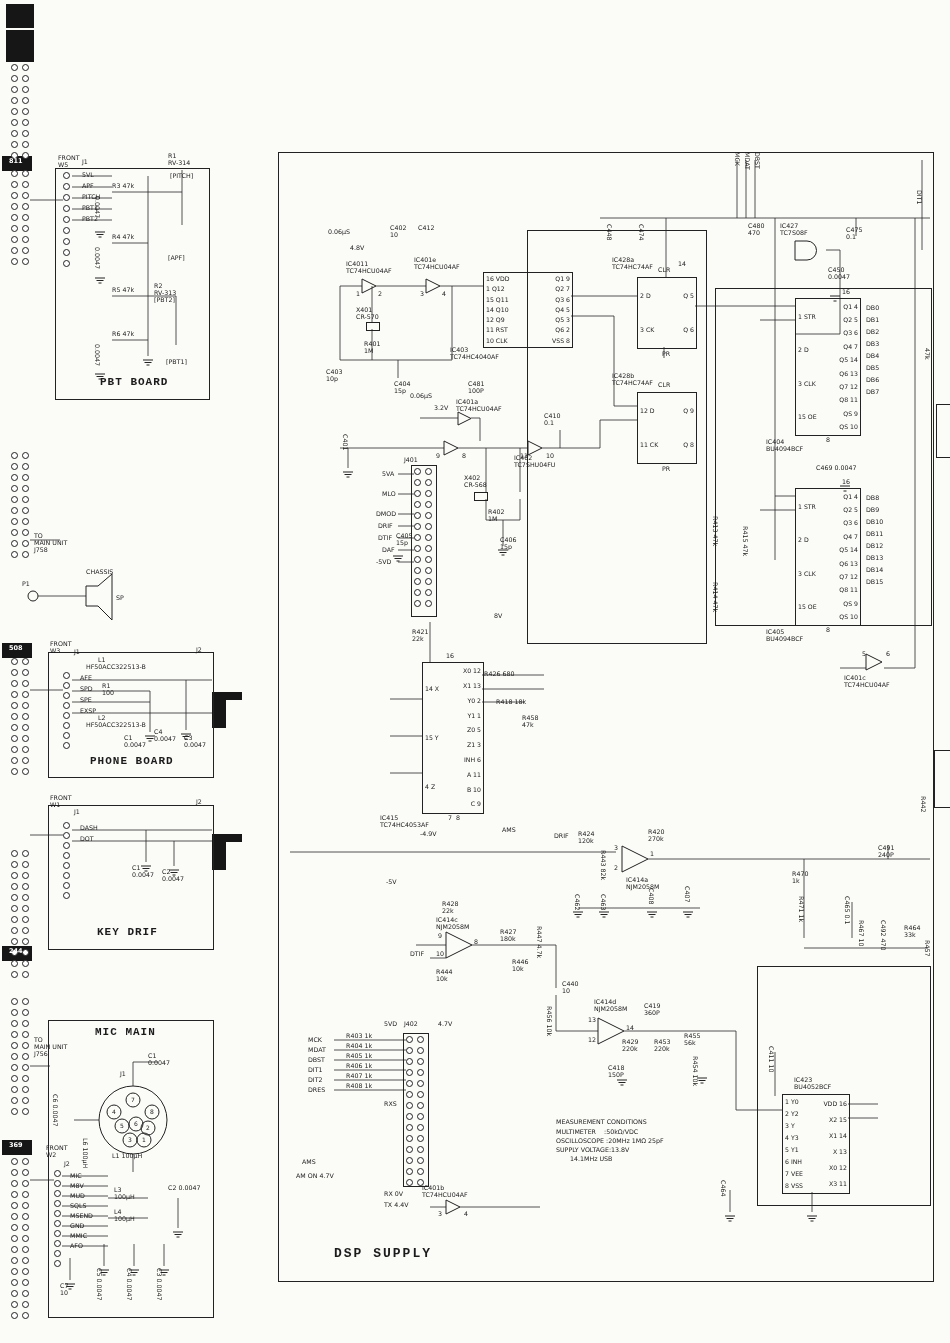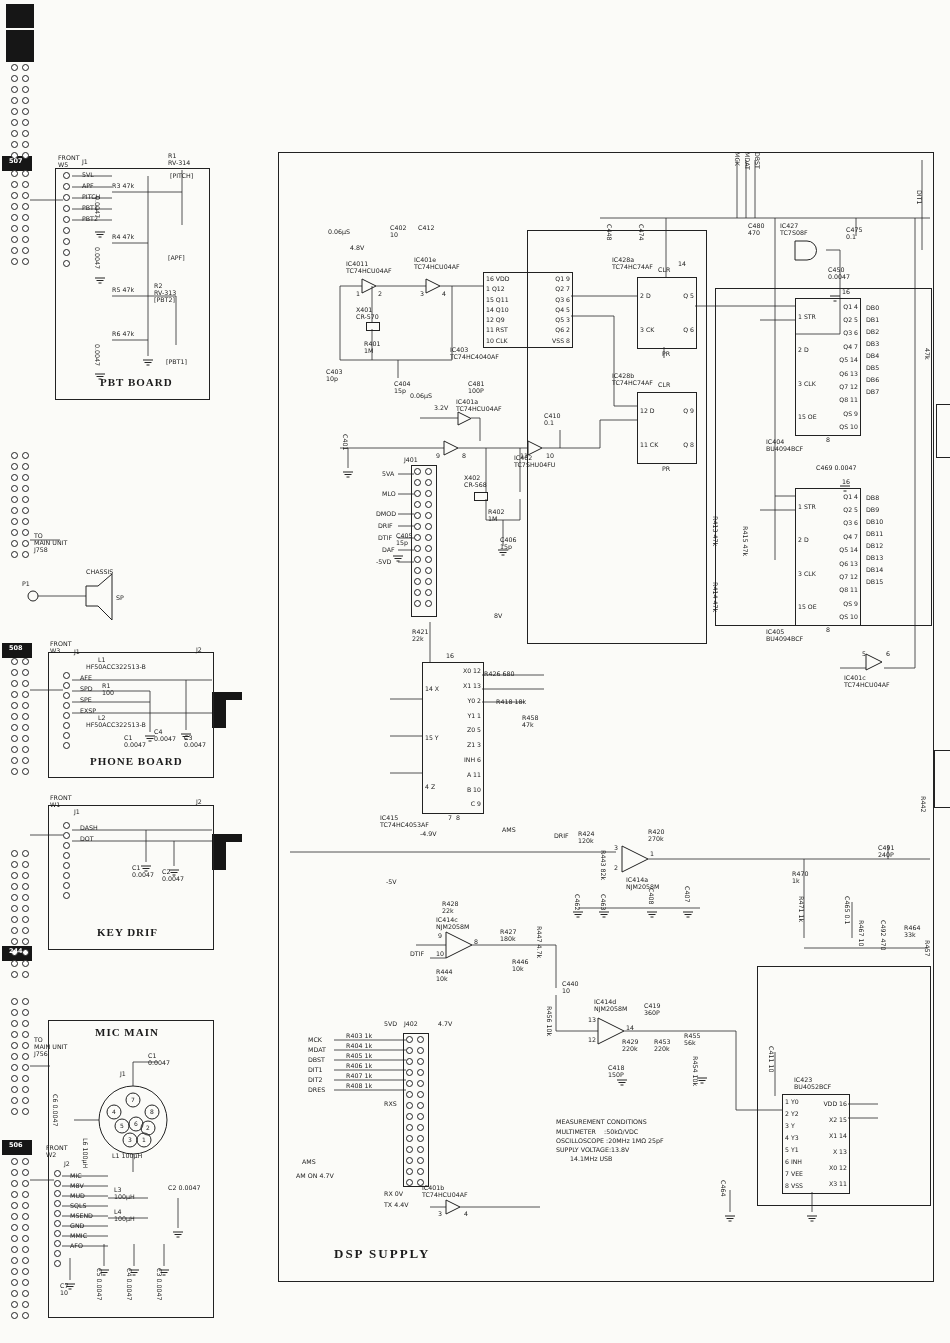--- a/index.html
+++ b/index.html
@@ -18,21 +18,21 @@
   .lbl.v{writing-mode:vertical-rl;}
   .lbl.w{color:#fff;font-weight:bold;font-size:6.5px;z-index:5;}
   .box{position:absolute;border:1px solid #222;z-index:2;}
   .box.thick{border-width:1.6px;}
   .box.fill{background:#161616;border-color:#161616;}
   .ic{position:absolute;border:1.1px solid #222;display:flex;justify-content:space-between;z-index:3;}
   .ic .col{display:flex;flex-direction:column;justify-content:space-around;padding:1px 2px;font-size:6.2px;line-height:1;}
   .ic .col.right{text-align:right;}
   .strip{position:absolute;display:grid;column-gap:2px;z-index:3;}
   .pinc{width:7px;height:7px;border:1px solid #222;border-radius:50%;background:#fff;box-sizing:border-box;}
-  .btitle{position:absolute;z-index:4;font-weight:bold;font-size:11px;letter-spacing:1px;font-family:Liberation Serif, serif;}
+  .btitle{position:absolute;z-index:4;font-weight:bold;font-size:11px;letter-spacing:1px;font-family:Liberation Mono, monospace;}
   .t-pbt{left:100px;top:376px;}
   .t-phone{left:90px;top:755px;}
   .t-key{left:97px;top:926px;}
   .t-mic{left:95px;top:1026px;}
   .t-dsp{left:334px;top:1246px;font-size:13px;letter-spacing:2px;}
   #watermark{position:absolute;left:264px;top:582px;z-index:6;font-weight:bold;
              font-size:46px;letter-spacing:1px;color:rgba(128,172,214,0.85);}
 </style>
 </head>
 <body>
@@ -652,24 +652,24 @@
       </div>
       <div class="lbl xs" style="left: 34px; top: 532px;">TO
 MAIN UNIT
 J758</div>
       <div class="lbl xs" style="left: 22px; top: 580px;">P1</div>
       <div class="lbl xs" style="left: 86px; top: 568px;">CHASSIS</div>
       <div class="lbl xs" style="left: 116px; top: 594px;">SP</div>
       <div class="lbl xs" style="left: 34px; top: 1036px;">TO
 MAIN UNIT
 J756</div>
-      <div class="lbl w" style="left: 9px; top: 158px;">507</div>
+      <div class="lbl w" style="left: 9px; top: 158px;">811</div>
       <div class="lbl w" style="left: 9px; top: 645px;">508</div>
       <div class="lbl w" style="left: 9px; top: 948px;">244</div>
-      <div class="lbl w" style="left: 9px; top: 1142px;">506</div>
+      <div class="lbl w" style="left: 9px; top: 1142px;">369</div>
       <div class="lbl xs" style="left: 58px; top: 154px;">FRONT
 W5</div>
       <div class="lbl xs" style="left: 82px; top: 158px;">J1</div>
       <div class="lbl xs" style="left: 82px; top: 171px;">5VL</div>
       <div class="lbl xs" style="left: 82px; top: 182px;">APF</div>
       <div class="lbl xs" style="left: 82px; top: 193px;">PITCH</div>
       <div class="lbl xs" style="left: 82px; top: 204px;">PBT1</div>
       <div class="lbl xs" style="left: 82px; top: 215px;">PBT2</div>
       <div class="lbl xs" style="left: 168px; top: 152px;">R1
 RV-314</div>

